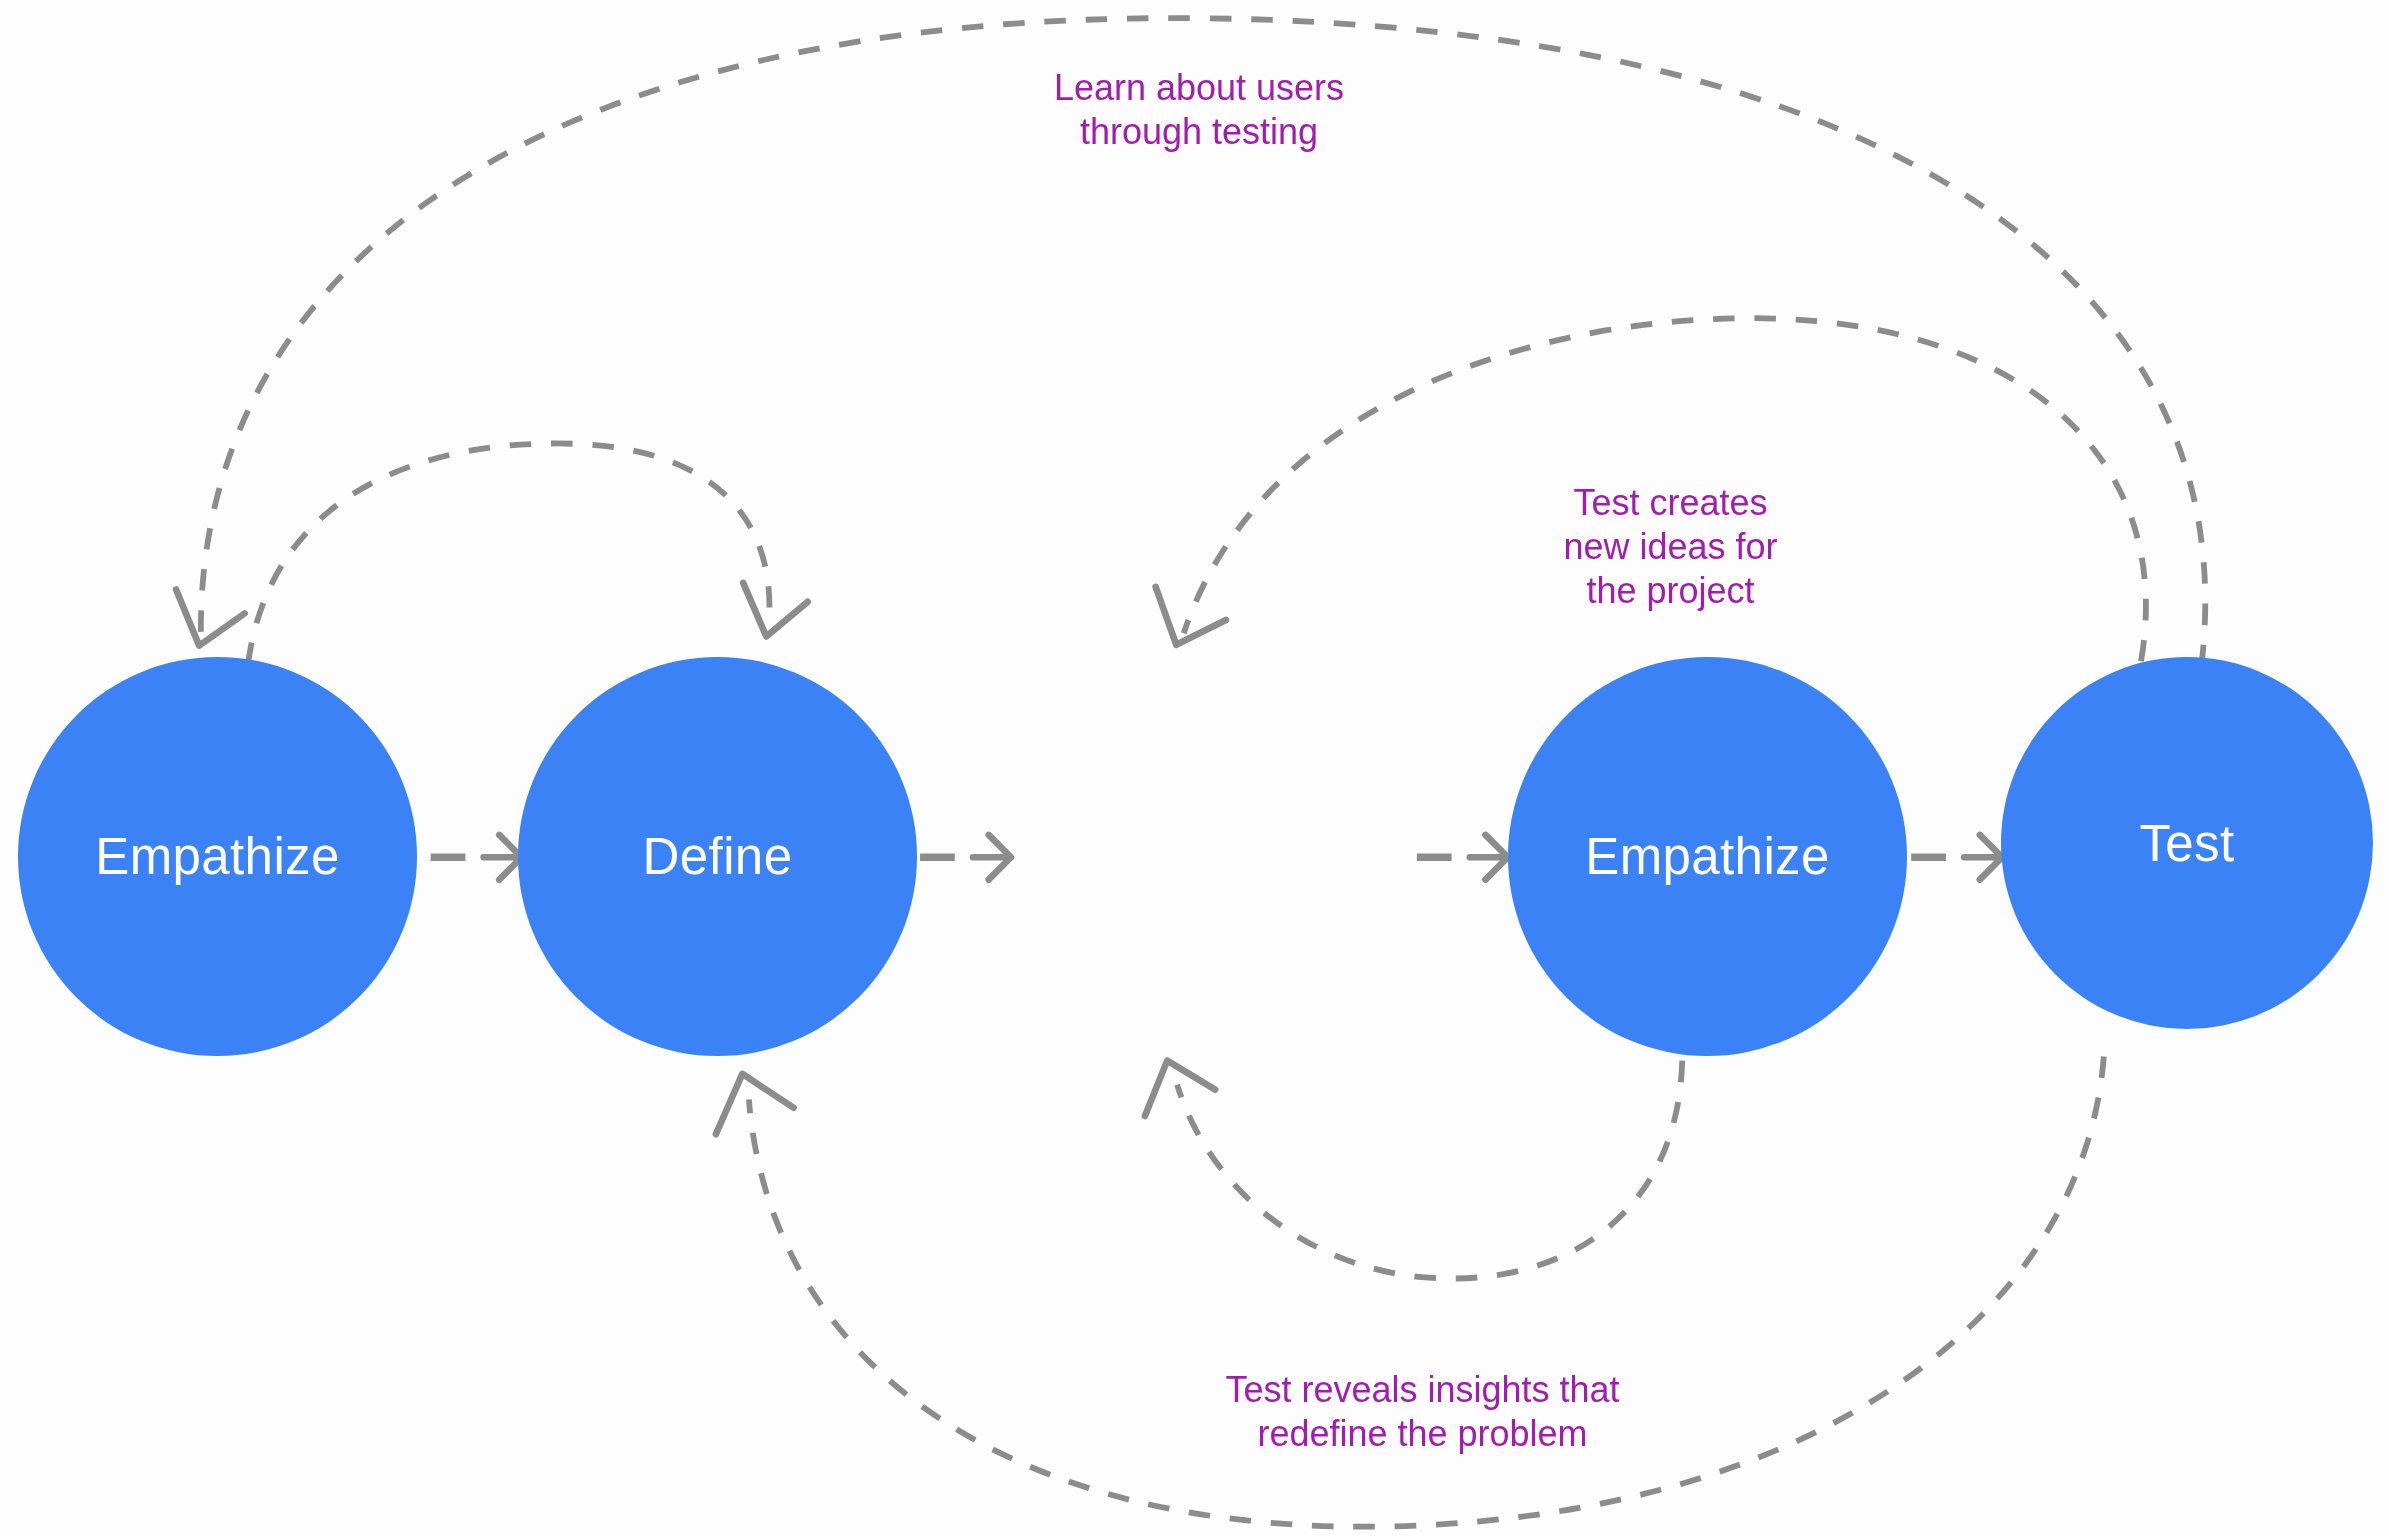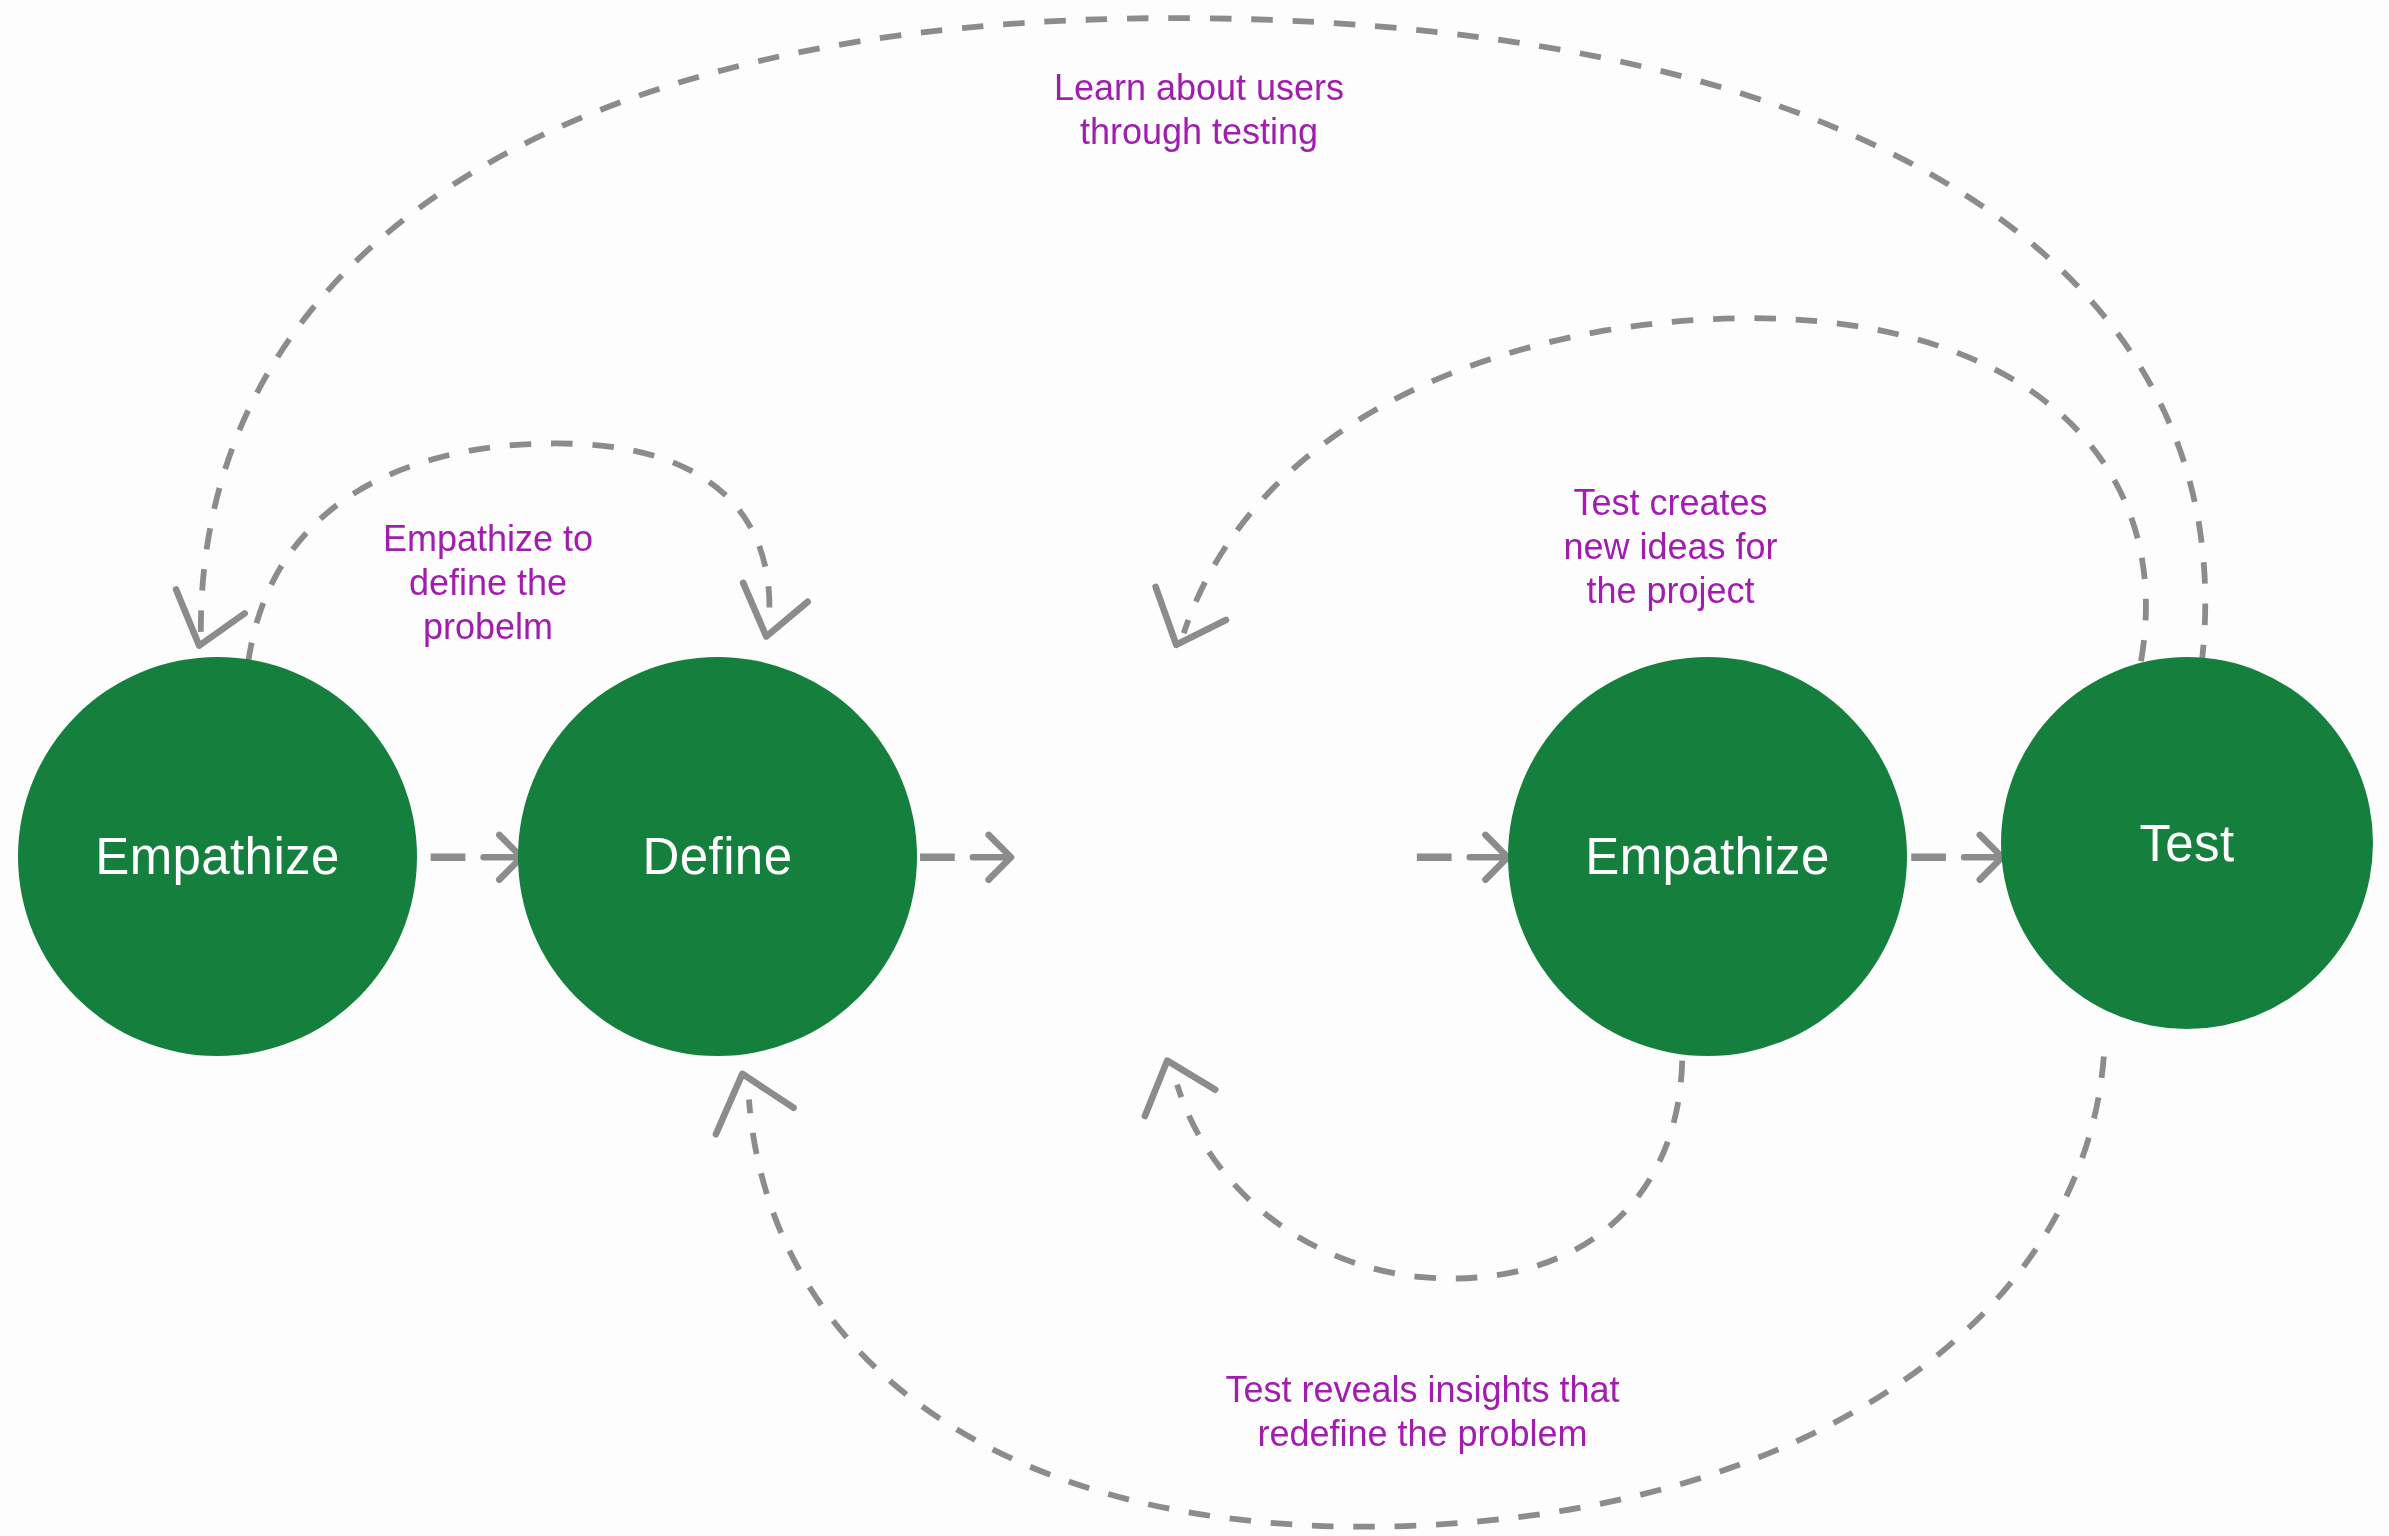--- a/index.html
+++ b/index.html
@@ -40,21 +40,21 @@
   }
   .connector-dash {
     fill: none;
     stroke: #8c8c8c;
     stroke-width: 9;
     stroke-linecap: butt;
   }
   .node {
     position: absolute;
     border-radius: 50%;
-    background: #15803d;
+    background: #3b82f6;
     display: flex;
     align-items: center;
     justify-content: center;
   }
   .node-label {
     color: #ffffff;
     font-size: 51px;
     font-weight: 400;
     letter-spacing: 0.4px;
     text-align: center;
@@ -136,23 +136,20 @@
     <span class="node-label">Empathize</span>
   </div>
 
   <div class="node" style="left:2001px; top:657px; width:372px; height:372px;">
     <span class="node-label">Test</span>
   </div>
 
   <div class="edge-label" style="left:976px; top:66px; width:446px;">Learn about users
 through testing</div>
 
-  <div class="edge-label" style="left:331px; top:517px; width:314px;">Empathize to
-define the
-probelm</div>
 
   <div class="edge-label" style="left:1505px; top:434px; width:331px;margin-top:47px;">Test creates
 new ideas for
 the project</div>
 
 
   <div class="edge-label" style="left:1158px; top:1368px; width:529px;">Test reveals insights that
 redefine the problem</div>
 
 </div>

